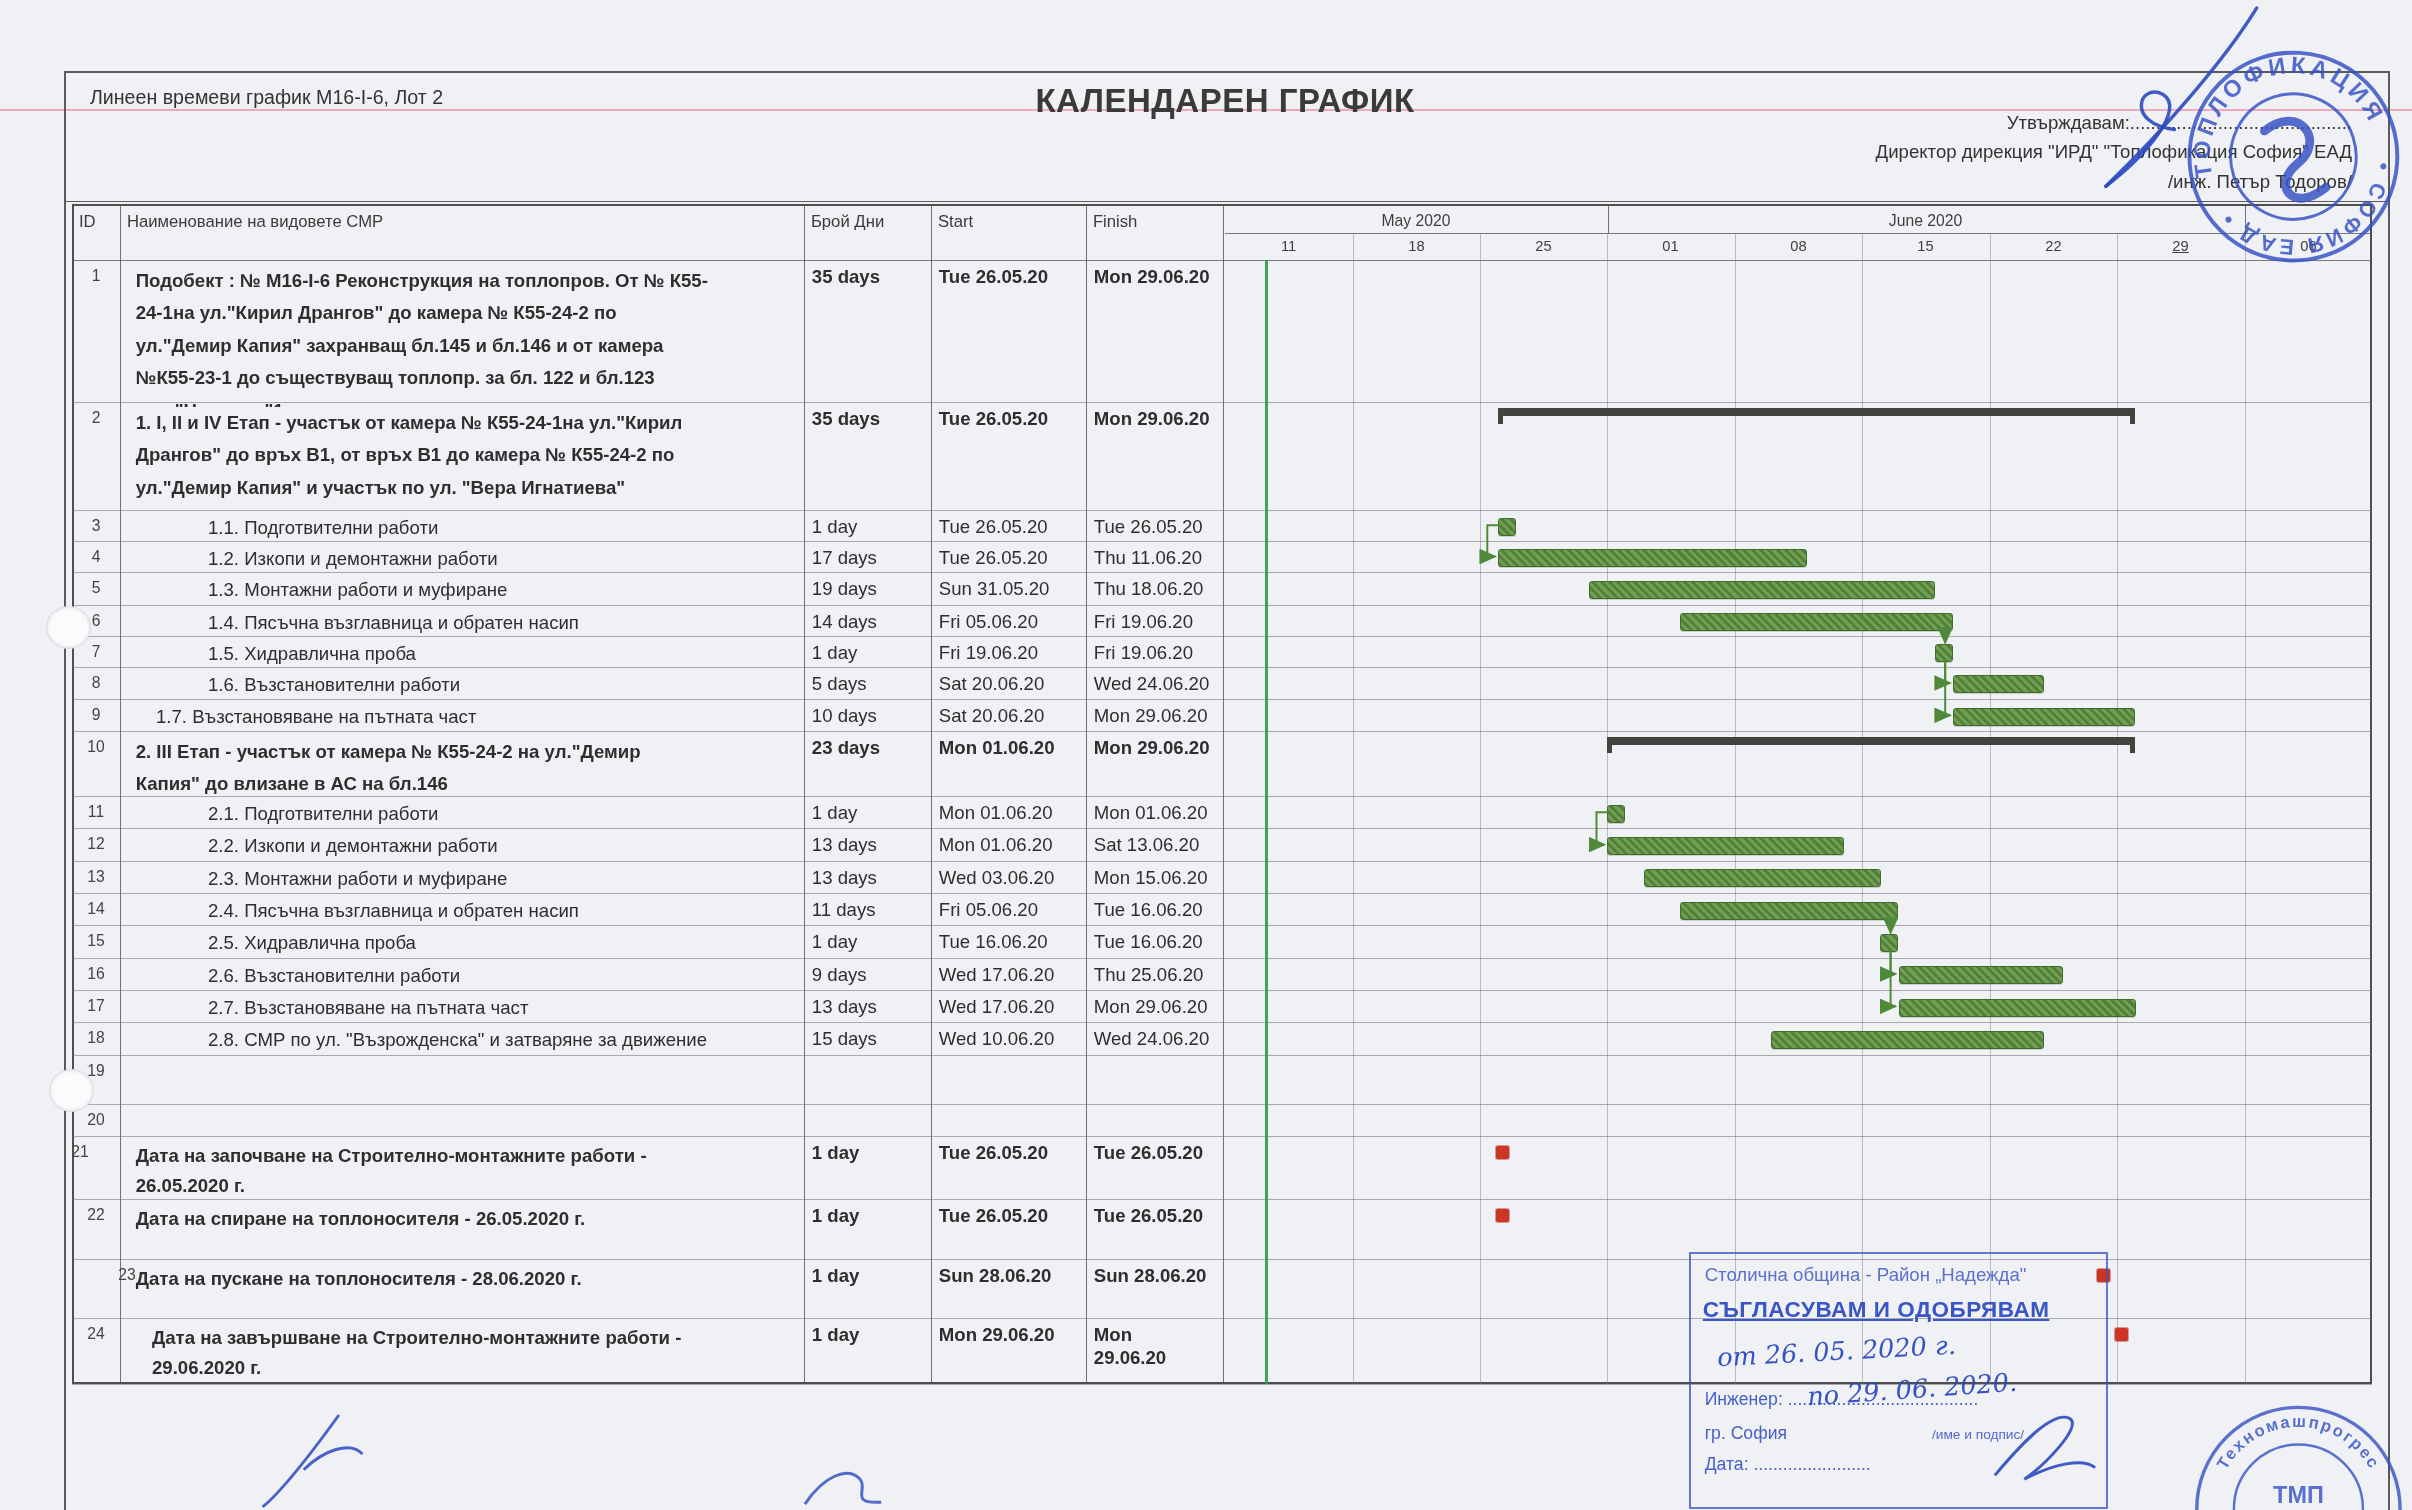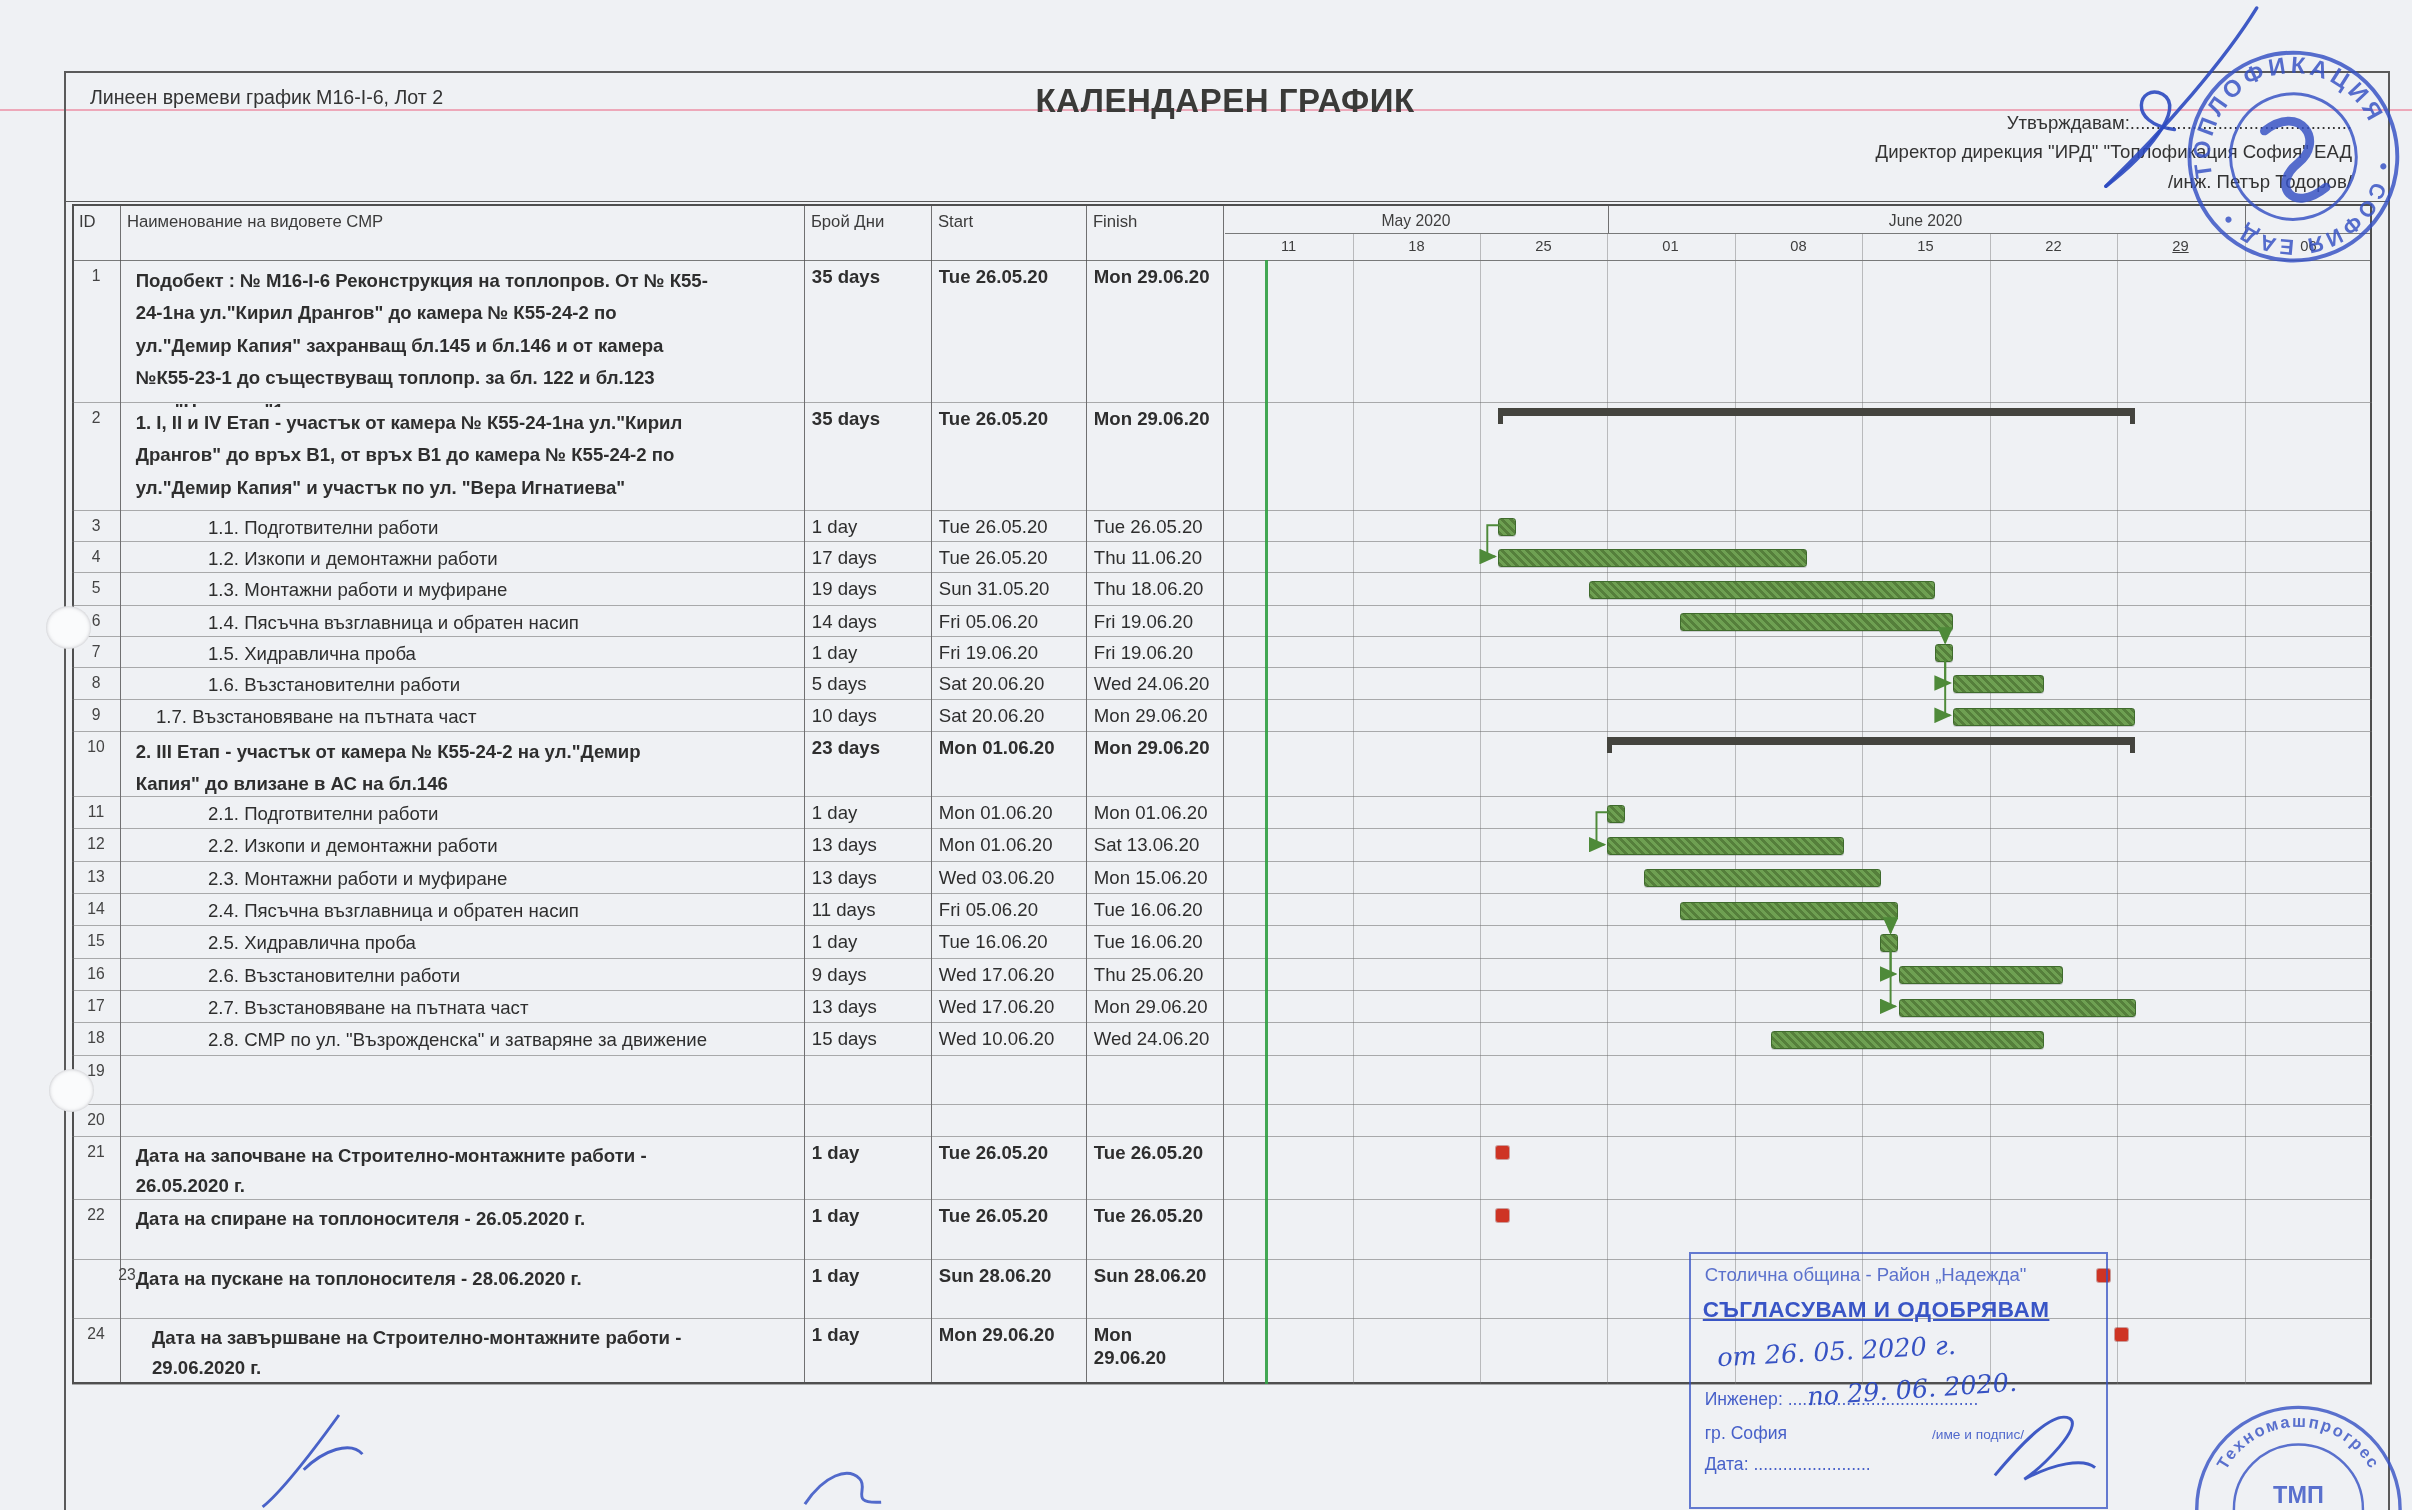--- a/index.html
+++ b/index.html
@@ -268,21 +268,21 @@
       <div class="cell numcell" style="left:804px;top:1055px;width:127px;height:49px;"></div>
       <div class="cell numcell" style="left:931px;top:1055px;width:155px;height:49px;"></div>
       <div class="cell numcell" style="left:1086px;top:1055px;width:137px;height:49px;"></div>
       <div class="rowline" style="left:72px;top:1136px;width:2300px;"></div>
       <div class="cell idcell" style="left:72px;top:1104px;width:48px;height:32px;"><span class="inner">20</span></div>
       <div class="cell namecell" style="left:120px;top:1104px;width:684px;height:32px;"></div>
       <div class="cell numcell" style="left:804px;top:1104px;width:127px;height:32px;"></div>
       <div class="cell numcell" style="left:931px;top:1104px;width:155px;height:32px;"></div>
       <div class="cell numcell" style="left:1086px;top:1104px;width:137px;height:32px;"></div>
       <div class="rowline" style="left:72px;top:1199px;width:2300px;"></div>
-      <div class="cell idcell" style="left:72px;top:1136px;width:48px;height:63px;"><span class="inner">21</span></div>
+      <div class="cell idcell" style="left:56px;top:1136px;width:48px;height:63px;"><span class="inner">21</span></div>
       <div class="cell namecell b" style="left: 120px; top: 1136px; width: 684px; height: 63px; line-height: 1.6;">
         <span class="inner" style="max-width: 549px;">Дата на започване на Строително-монтажните работи - 26.05.2020 г.</span>
       </div>
       <div class="cell numcell b" style="left:804px;top:1136px;width:127px;height:63px;"><span class="inner">1 day</span></div>
       <div class="cell numcell b" style="left:931px;top:1136px;width:155px;height:63px;"><span class="inner">Tue 26.05.20</span></div>
       <div class="cell numcell b" style="left:1086px;top:1136px;width:137px;height:63px;"><span class="inner">Tue 26.05.20</span></div>
       <div class="mile" style="left:1496px;top:1146px;z-index:6;"></div>
       <div class="rowline" style="left:72px;top:1259px;width:2300px;"></div>
       <div class="cell idcell" style="left:72px;top:1199px;width:48px;height:61px;"><span class="inner">22</span></div>
       <div class="cell namecell b" style="left: 120px; top: 1199px; width: 684px; height: 61px; line-height: 1.6;">

